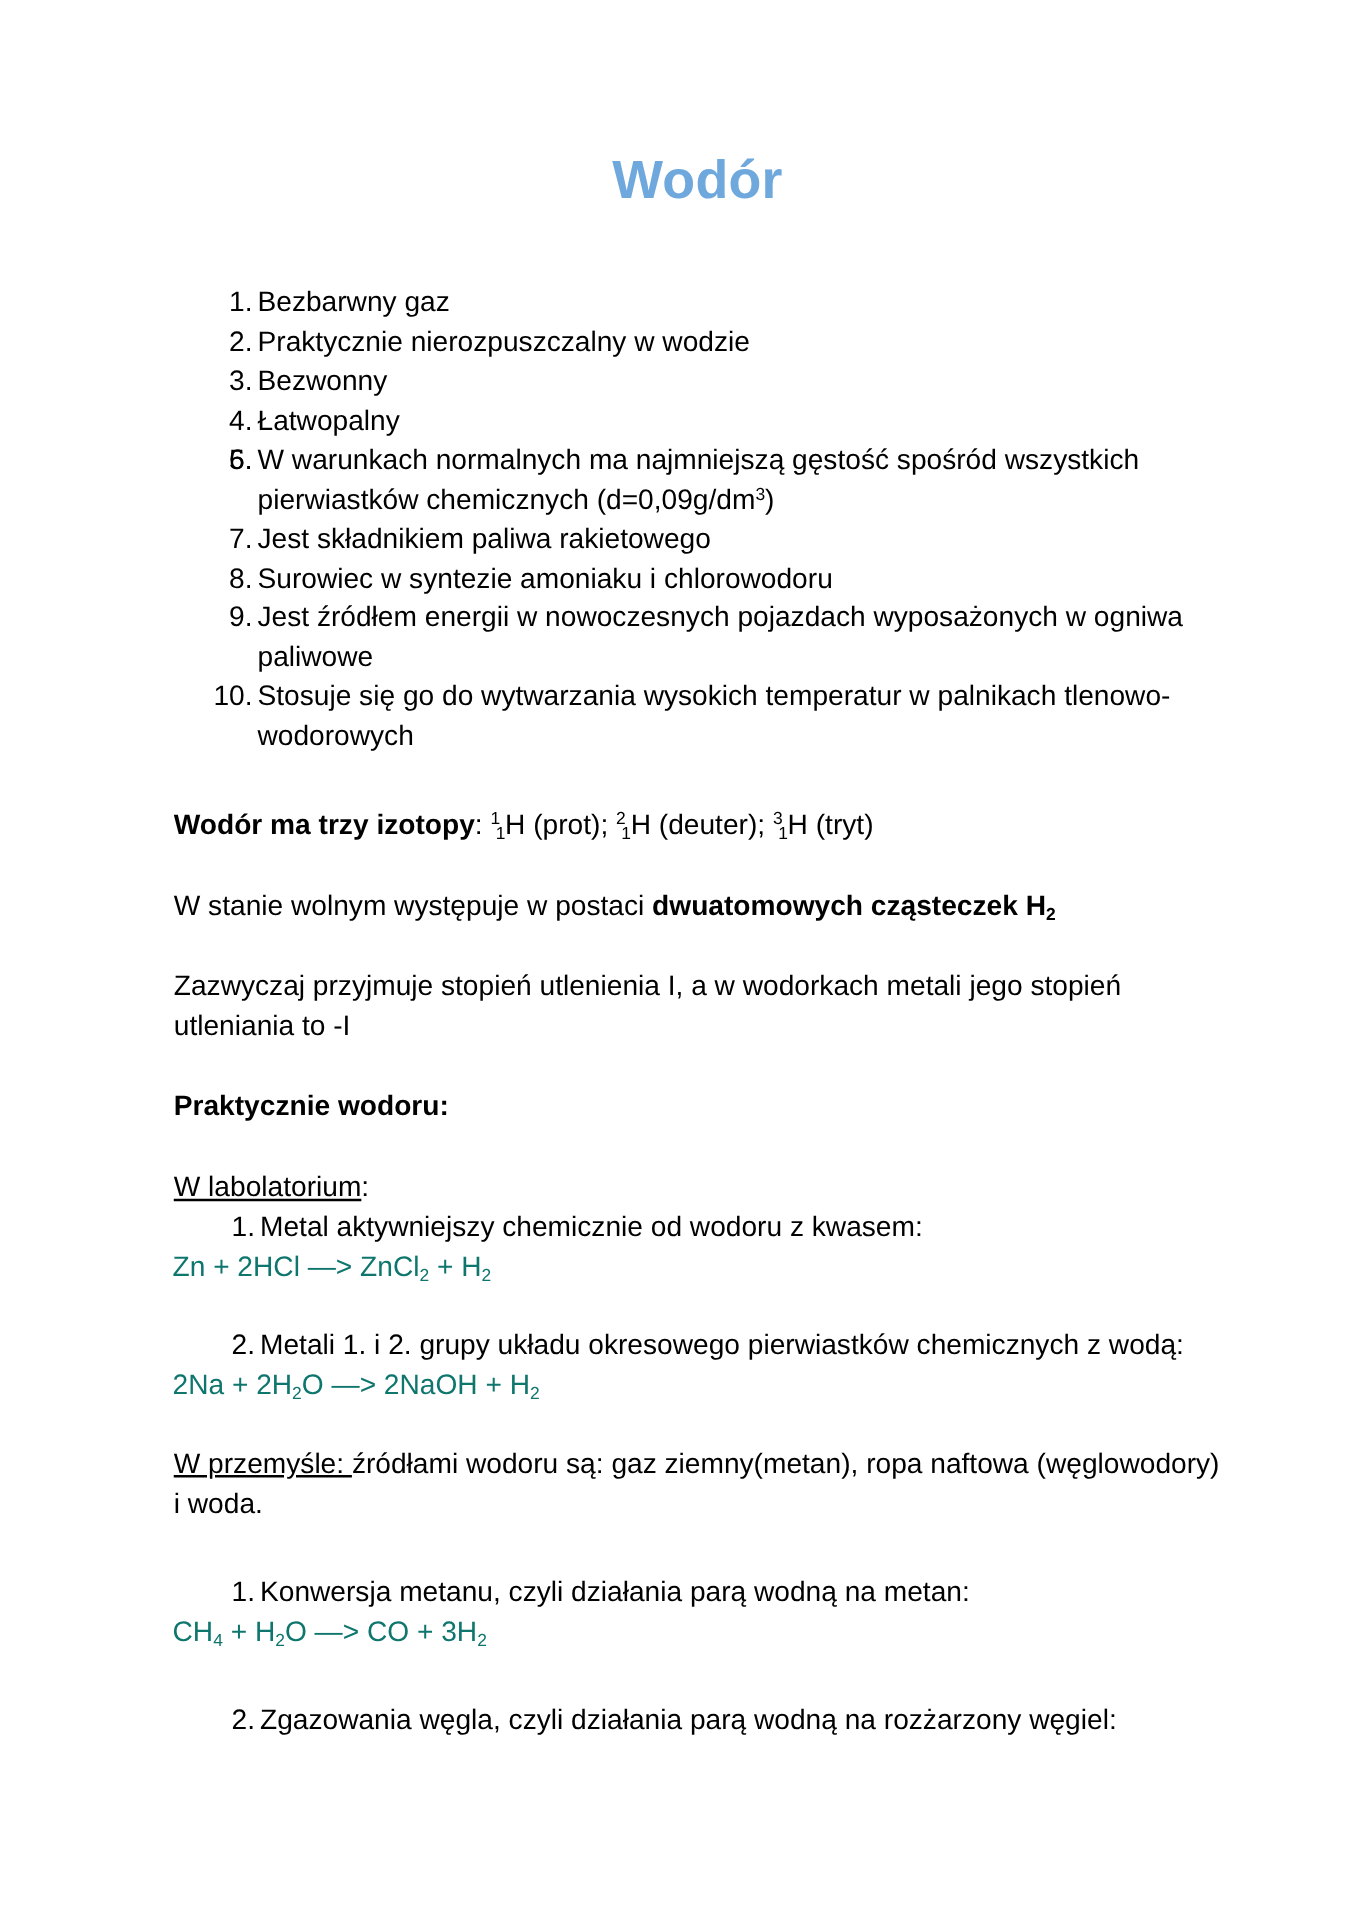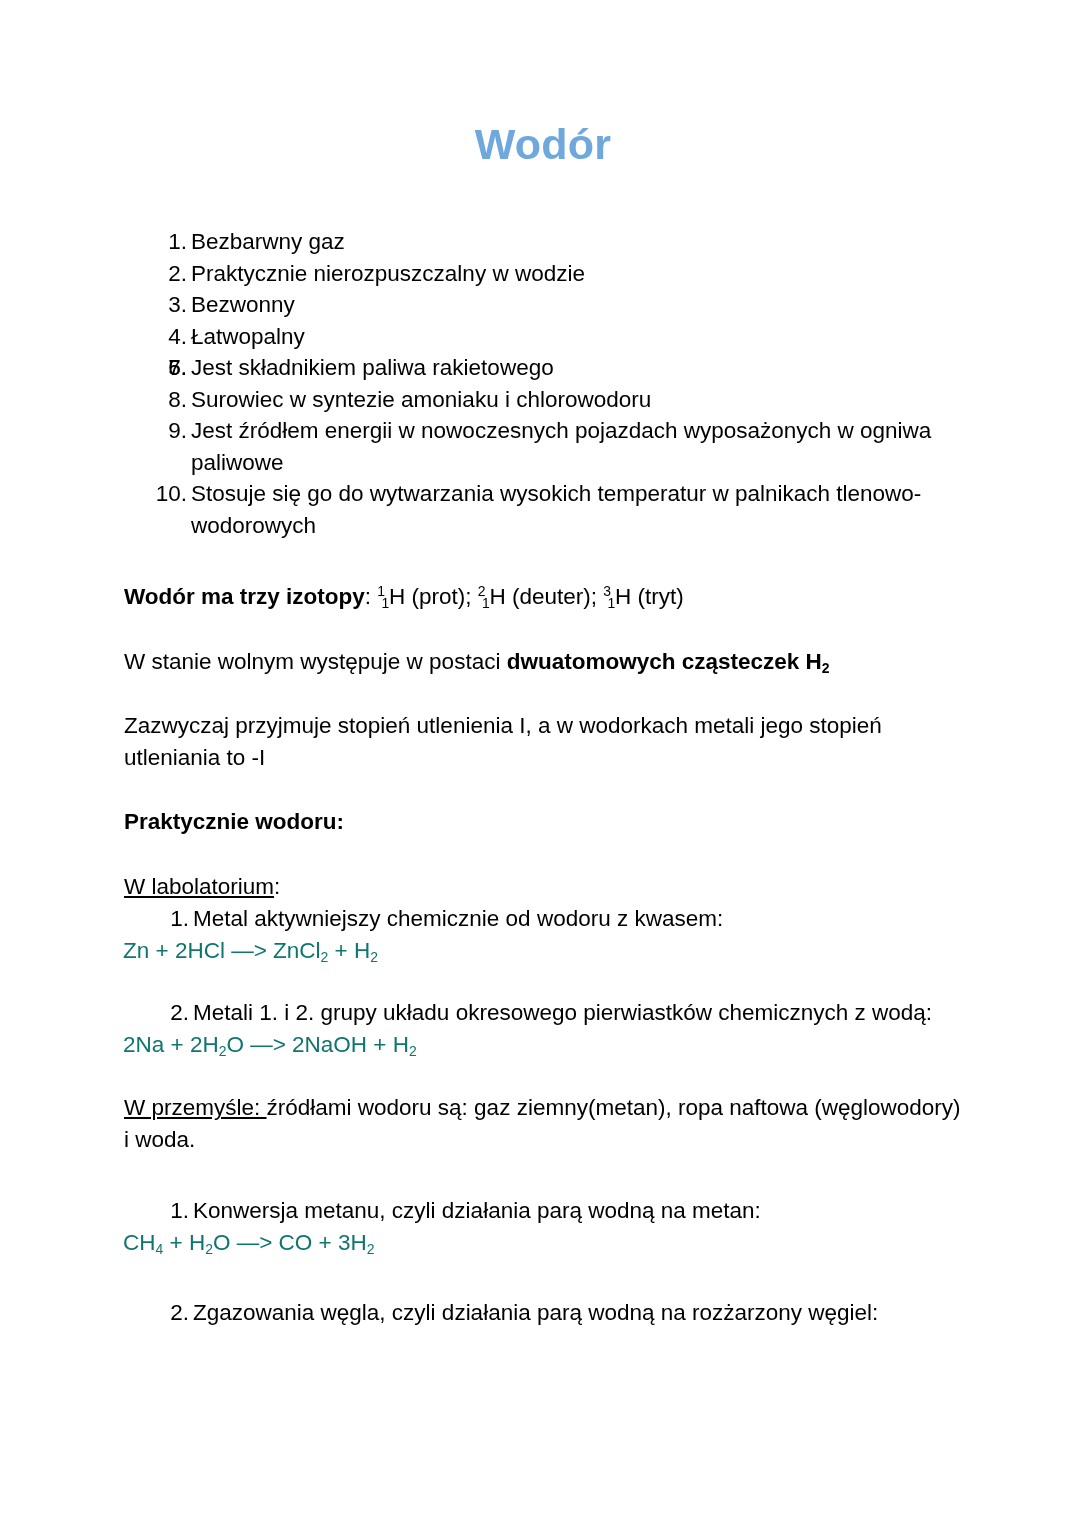--- a/index.html
+++ b/index.html
@@ -17,21 +17,21 @@
   }
   .page {
     position: relative;
     width: 1080px;
     height: 1525px;
     background: #ffffff;
     overflow: hidden;
   }
   .content {
     position: absolute;
-    left: 123px;
+    left: 138px;
     top: 0;
     width: 840px;
   }
 
   
   .doc-title {
     margin: 0;
     padding: 0;
     text-align: center;
     font-size: 43px;
@@ -157,20 +157,21 @@
       </li>
       <li>
         <span class="num">4.</span>
         <span>Łatwopalny</span>
       </li>
       <li>
         <span class="num">5.</span>
       </li>
       <li>
         <span class="num">6.</span>
+        <span><span>W warunkach normalnych ma najmniejszą gęstość spośród wszystkich pierwiastków chemicznych (d=0,09g/dm</span><sup>3</sup><span>)</span></span>
       </li>
       <li>
         <span class="num">7.</span>
         <span>Jest składnikiem paliwa rakietowego</span>
       </li>
       <li>
         <span class="num">8.</span>
         <span>Surowiec w syntezie amoniaku i chlorowodoru</span>
       </li>
       <li>

